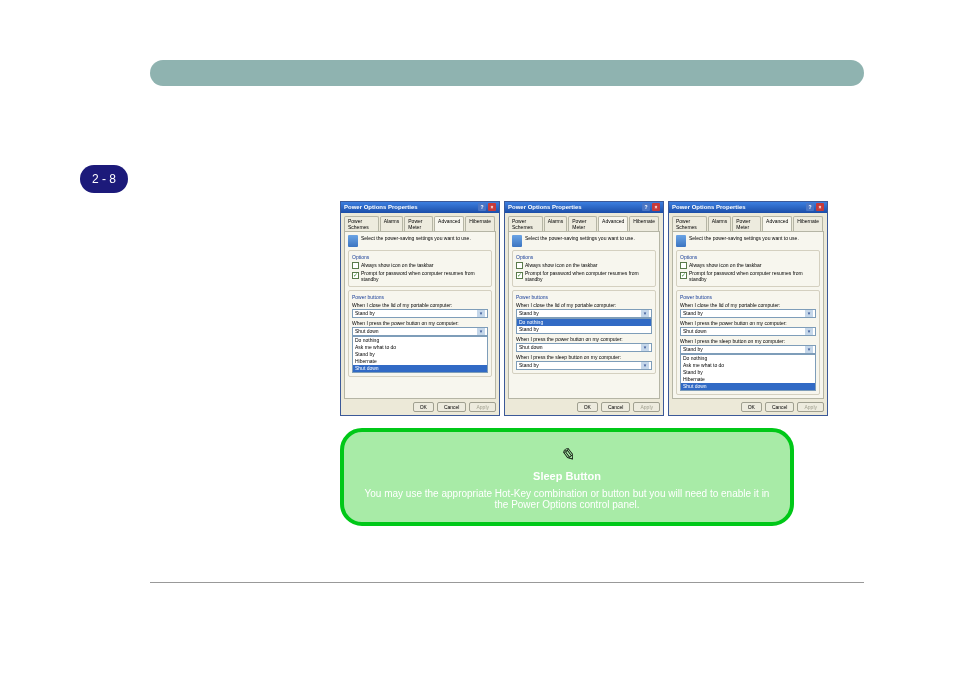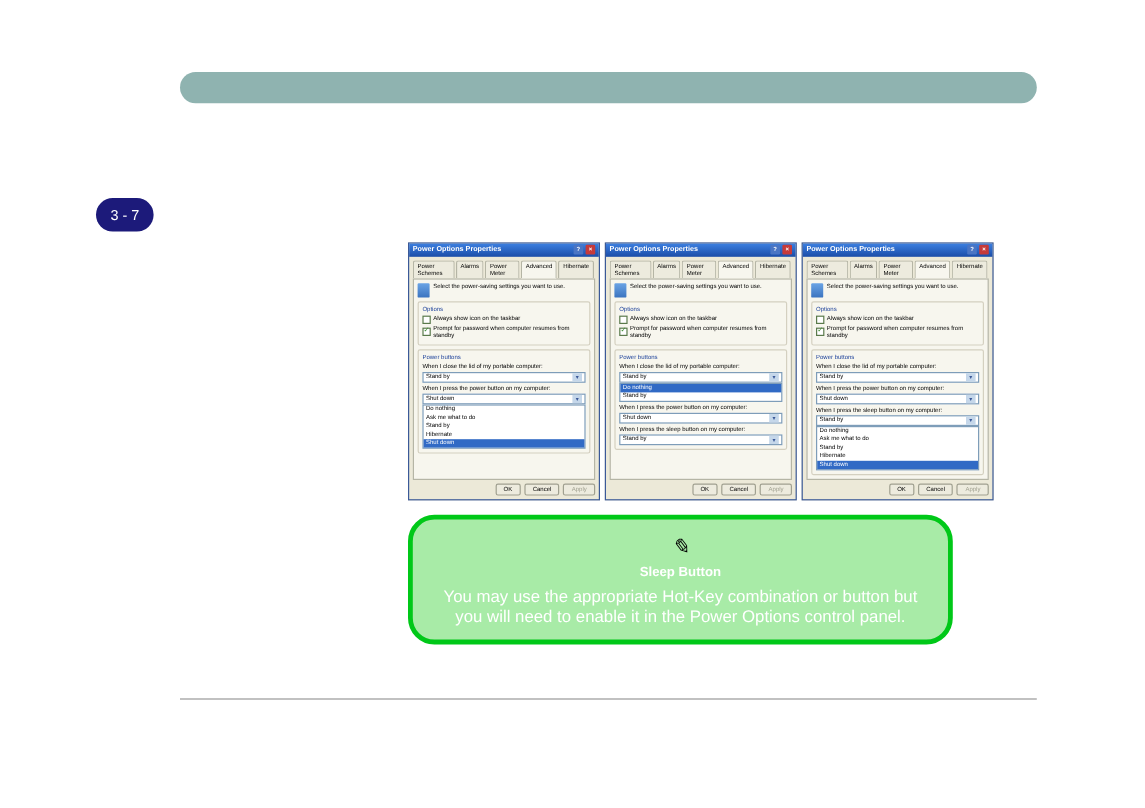--- a/index.html
+++ b/index.html
@@ -234,21 +234,21 @@
     margin-bottom: 4px;
   }
   .note-title {
     text-align: center;
     font-weight: bold;
     font-size: 11px;
     color: #fff;
     margin-bottom: 6px;
   }
   .note-text {
-    font-size: 14px;
+    font-size: 10px;
     text-align: center;
     color: #fff;
   }
   .footer-line {
     position: absolute;
     left: 150px;
     right: 90px;
     bottom: 90px;
     height: 1px;
     background: #999;
@@ -267,21 +267,21 @@
 <body>
 
 <div class="page">
   <div class="header-bar"></div>
 
   <div class="section-heading">
     <span>Configuring the Power Button</span>
   </div>
 
   <div class="page-num-pill">
-    <span>3 - 7</span>
+    <span>2 - 8</span>
   </div>
 
   <div class="body-text">
     <p>
       <span>The </span><span class="bold">sleep button</span><span> (</span><span class="bold">Fn + Esc</span><span> key combination/ </span><span class="power-icon">☉/⏻</span><span> ) and </span><span class="bold">power button</span><span> may be set to send the computer in to either</span>
     </p>
     <p>
       <span class="bold">Standby</span><span> or </span><span class="bold">Hibernate</span><span> mode (see sidebar).</span>
     </p>
   </div>

